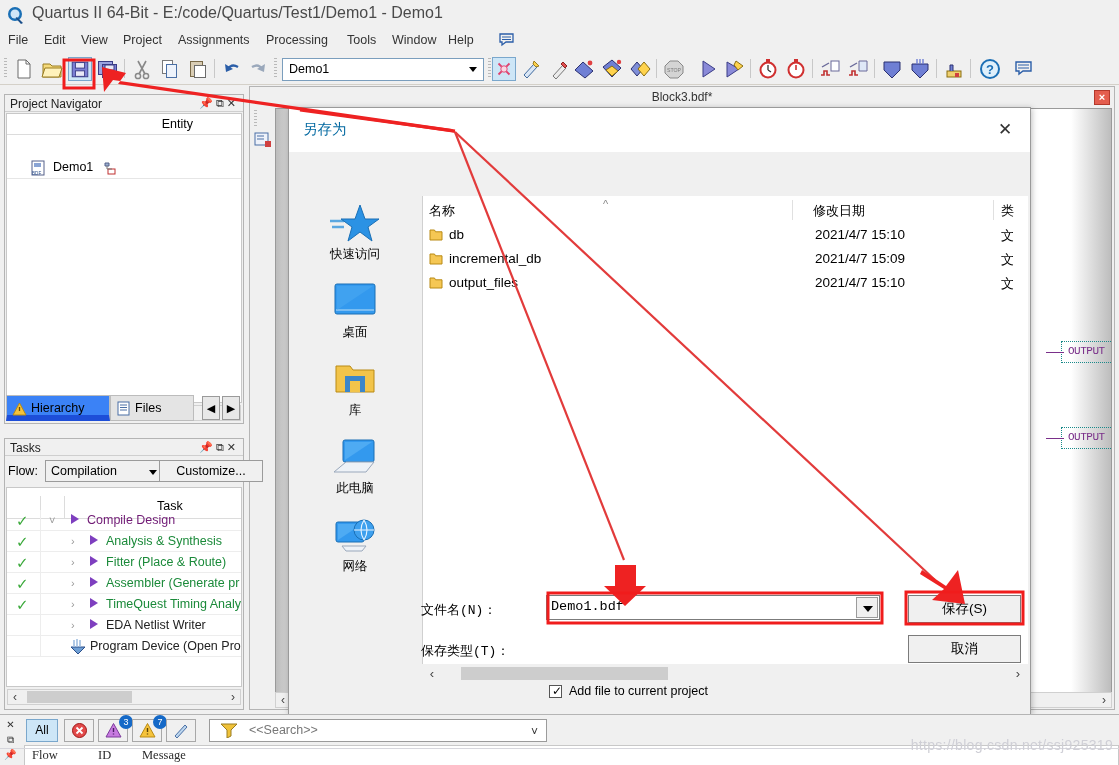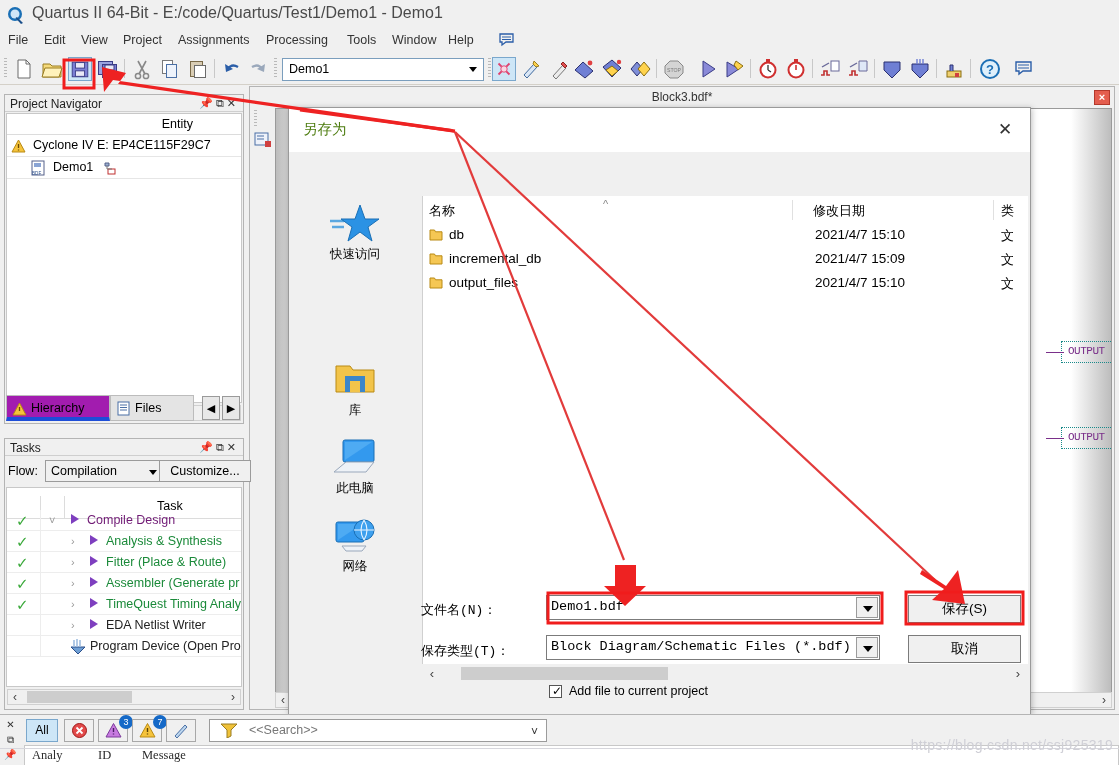--- a/index.html
+++ b/index.html
@@ -46,21 +46,21 @@
      box-sizing:border-box;}
   .pn-row .lbl{position:absolute;top:3px;font-size:12.5px;white-space:nowrap;}
   .hscroll{position:absolute;height:16px;background:#f0f0f0;border:1px solid #d0d0d0;
      box-sizing:border-box;}
   .hscroll .arrL,.hscroll .arrR{position:absolute;top:0;width:14px;height:14px;
      font-size:12px;text-align:center;line-height:14px;color:#444;}
   .hscroll .thumb{position:absolute;top:1px;height:12px;background:#cdcdcd;}
   .tabstrip{position:absolute;left:1px;bottom:1px;height:27px;}
   .tab{position:absolute;top:0;height:26px;background:#e4e4e4;border:1px solid #bcbcbc;
      box-sizing:border-box;}
-  .tab.active{background:#a21caf;border-bottom:4px solid #1d4ed8;text-align:right;}
+  .tab.active{background:#3b82f6;border-bottom:6px solid #1d4ed8;text-align:right;}
   .tab .lbl{position:absolute;left:24px;top:5px;font-size:12.5px;white-space:nowrap;}
   .tabnav{position:absolute;top:1px;width:18px;height:24px;background:#e8e8e8;
      border:1px solid #9a9a9a;box-sizing:border-box;text-align:center;line-height:22px;font-size:11px;}
   #tasks{left:4px;top:438px;width:240px;height:272px;}
   #tk-flowrow{position:absolute;left:3px;top:21px;width:234px;height:24px;}
   #tk-flowrow .flab{position:absolute;left:0;top:4px;font-size:12.5px;}
   .combo{position:absolute;background:#f0f0f0;border:1px solid #9b9b9b;box-sizing:border-box;}
   .combo .txt{position:absolute;left:5px;top:3px;font-size:12.5px;}
   .combo .arr{position:absolute;right:7px;top:9px;width:0;height:0;
      border-left:4px solid transparent;border-right:4px solid transparent;border-top:5px solid #000;}
@@ -99,21 +99,21 @@
      background:linear-gradient(to left,#bdbdbd,rgba(255,255,255,0));}
   .outblk{position:absolute;height:22px;border:1px dotted #1a8a8a;box-sizing:border-box;}
   .outblk .lab{position:absolute;left:6px;top:3px;font-size:11px;color:#7a2f8a;
      font-family:Liberation Mono, monospace;letter-spacing:-0.5px;}
   .outblk .wire{position:absolute;left:-16px;top:10px;width:18px;height:1px;background:#7a2f8a;}
   #ed-hscroll{position:absolute;left:25px;bottom:1px;width:837px;height:16px;}
   
   #dialog{position:absolute;left:288px;top:107px;width:743px;height:608px;background:#f0f0f0;
      border:1px solid #9a9a9a;box-sizing:border-box;box-shadow:1px 1px 6px rgba(0,0,0,.25);}
   #dlg-title{position:absolute;left:0;top:0;width:741px;height:44px;background:#fff;}
-  #dlg-title .t{position:absolute;left:14px;top:12px;font-size:14.5px;color:#4d7c0f;text-align:right;}
+  #dlg-title .t{position:absolute;left:14px;top:12px;font-size:14.5px;color:#0369a1;text-align:right;}
   #dlg-close{position:absolute;right:8px;top:10px;width:34px;height:24px;text-align:center;
      line-height:24px;font-size:17px;color:#333;}
   #dlg-look{position:absolute;left:0;top:44px;width:741px;height:42px;}
   #dlg-look .lab{position:absolute;left:130px;top:13px;font-size:13px;
      font-family:"Liberation Mono","DejaVu Sans Mono",monospace;}
   #look-combo{position:absolute;left:424px;top:5px;width:345px;height:29px;background:#fff;
      border:1px solid #7b7b7b;box-sizing:border-box;}
   #look-combo .fi{position:absolute;left:6px;top:5px;width:12px;height:16px;}
   #look-combo .txt{position:absolute;left:28px;top:5px;font-size:13.5px;
      font-family:"Liberation Mono","DejaVu Sans Mono",monospace;}
@@ -379,27 +379,20 @@
 
 <div id="projnav" class="panel">
   <div class="panel-title">
     <span class="t">Project Navigator</span>
     <span class="ptbtns">📌⧉✕</span>
   </div>
   <div id="pn-body">
     <div class="pn-hdr">
       <span class="lbl">Entity</span>
     </div>
-    <div class="pn-row" style="top:21px">
-      <svg style="position:absolute;left:4px;top:4px;width:15px;height:14px" viewBox="0 0 15 14">
-        <path d="M7.5 1 L14 13 H1 Z" fill="#f5c33b" stroke="#b98a14"></path>
-        <path d="M7.5 5 v4 M7.5 10.5 v1" stroke="#6a4a06" stroke-width="1.3"></path>
-      </svg>
-      <span class="lbl" style="left:26px">Cyclone IV E: EP4CE115F29C7</span>
-    </div>
     <div class="pn-row" style="top:43px">
       <svg style="position:absolute;left:24px;top:3px;width:16px;height:16px" viewBox="0 0 16 16">
         <rect x="1" y="1" width="12" height="14" fill="#fff" stroke="#55618a"></rect>
         <rect x="3" y="3" width="7" height="4" fill="#8aa4d4"></rect>
         <text x="1" y="14.5" font-size="4.6" fill="#2b4f8a" font-family="Liberation Sans">BDF</text>
       </svg>
       <span class="lbl" style="left:46px">Demo1</span>
       <svg style="position:absolute;left:95px;top:3px;width:16px;height:16px" viewBox="0 0 16 16">
         <path d="M3 3 h4 v3 h-4 z" fill="#9bb0cf" stroke="#55618a"></path>
         <rect x="6" y="9" width="7" height="5" fill="none" stroke="#c03030"></rect>
@@ -436,21 +429,21 @@
   <div class="panel-title">
     <span class="t">Tasks</span>
     <span class="ptbtns">📌⧉✕</span>
   </div>
   <div id="tk-flowrow">
     <span class="flab">Flow:</span>
     <div class="combo" style="left:37px;top:0;width:120px;height:22px">
       <span class="txt">Compilation</span>
       <span class="arr"></span>
     </div>
-    <div class="btn" style="left:151px;top:0;width:92px;height:22px;line-height:20px">Customize...</div>
+    <div class="btn" style="left:151px;top:0;width:104px;height:22px;line-height:20px">Customize...</div>
   </div>
   <div id="tk-body">
     <div class="tk-hdr">
       <span class="c1"></span>
       <span class="c2"></span>
       <span class="lbl">Task</span>
     </div>
 
     <div class="tk-row" style="top:22px">
       <span class="vline1"></span>
@@ -516,20 +509,28 @@
   <div id="dlg-close">✕</div>
 
 
   <div id="dlg-places">
     <div class="place" style="top:4px;height:76px">
       <svg style="width:52px;height:42px;margin-top:2px" viewBox="0 0 52 42">
         <path d="M1 19 h14 M3 25 h12" stroke="#5aa7e0" stroke-width="2.6"></path>
         <path d="M31 3 L36 17 L50 17 L39 25 L43 39 L31 30 L19 39 L23 25 L12 17 L26 17 Z" fill="#2b92e4" stroke="#1a6fb5"></path>
       </svg>
       <span class="cap">快速访问</span>
+    </div>
+    <div class="place" style="top:82px;height:76px">
+      <svg style="width:44px;height:36px;margin-top:4px" viewBox="0 0 44 36">
+        <rect x="2" y="2" width="40" height="30" rx="2" fill="#3399ee" stroke="#1a6fb5"></rect>
+        <path d="M3 28 h38" stroke="#bfe0f7"></path>
+        <path d="M4 4 L40 4 L4 28 Z" fill="#49a8f2" opacity=".6"></path>
+      </svg>
+      <span class="cap">桌面</span>
     </div>
     <div class="place" style="top:160px;height:76px">
       <svg style="width:44px;height:36px;margin-top:4px" viewBox="0 0 44 36">
         <path d="M3 6 h14 l3 4 h21 v22 h-38 z" fill="#f2c44a" stroke="#b98a14"></path>
         <rect x="12" y="16" width="20" height="16" fill="#3b86c9"></rect>
         <rect x="17" y="21" width="10" height="11" fill="#f2c44a"></rect>
       </svg>
       <span class="cap">库</span>
     </div>
     <div class="place" style="top:238px;height:76px">
@@ -595,26 +596,20 @@
 
   <span class="dl-lab" style="left:132px;top:493px">文件名(N)：</span>
   <div class="dl-field" style="left:257px;top:487px;width:334px;height:25px">
     <span class="v"><span class="sel">Demo1.bdf</span></span>
     <span class="dd">
         <i></i>
       </span>
   </div>
 
   <span class="dl-lab" style="left:132px;top:534px">保存类型(T)：</span>
-  <div class="dl-field" style="left:257px;top:527px;width:334px;height:25px">
-    <span class="v">Block Diagram/Schematic Files (*.bdf)</span>
-    <span class="dd">
-        <i></i>
-      </span>
-  </div>
 
   <div class="dl-btn" style="left:619px;top:487px;width:113px;height:28px;line-height:26px">保存(S)</div>
   <div class="dl-btn" style="left:619px;top:527px;width:113px;height:28px;line-height:26px">取消</div>
 </div>
 
 <div id="addfile">
   <span class="box">
       <i>✓</i>
     </span>
   <span class="cap">Add file to current project</span>
@@ -649,21 +644,21 @@
     </svg>
   </div>
   <div id="msg-search">
     <svg style="position:absolute;left:10px;top:3px;width:18px;height:15px" viewBox="0 0 18 15">
       <path d="M1 1 h16 l-6 6 v6 l-4 2 v-8 z" fill="#f0c23a" stroke="#9a7d20"></path>
     </svg>
     <span class="ph">&lt;&lt;Search&gt;&gt;</span>
     <span class="cv">˅</span>
   </div>
   <div id="msg-colbar"></div>
-  <span class="msgcolhdr" style="left:32px">Analy</span>
+  <span class="msgcolhdr" style="left:32px">Flow</span>
   <span class="msgcolhdr" style="left:98px">ID</span>
   <span class="msgcolhdr" style="left:142px">Message</span>
 </div>
 
 <svg class="annot" style="left:0;top:0;width:1119px;height:765px" viewBox="0 0 1119 765">
 
   <path d="M456 133 L118 84 L126 73 L102 67 L104 92 L113 80 L452 129 Z" fill="#ee2222"></path>
   <path d="M455 131 L300 110" stroke="#ee2222" stroke-width="3"></path>
 
   <path d="M455 132 L624 560" stroke="#e23b3b" stroke-width="2.2" fill="none"></path>

